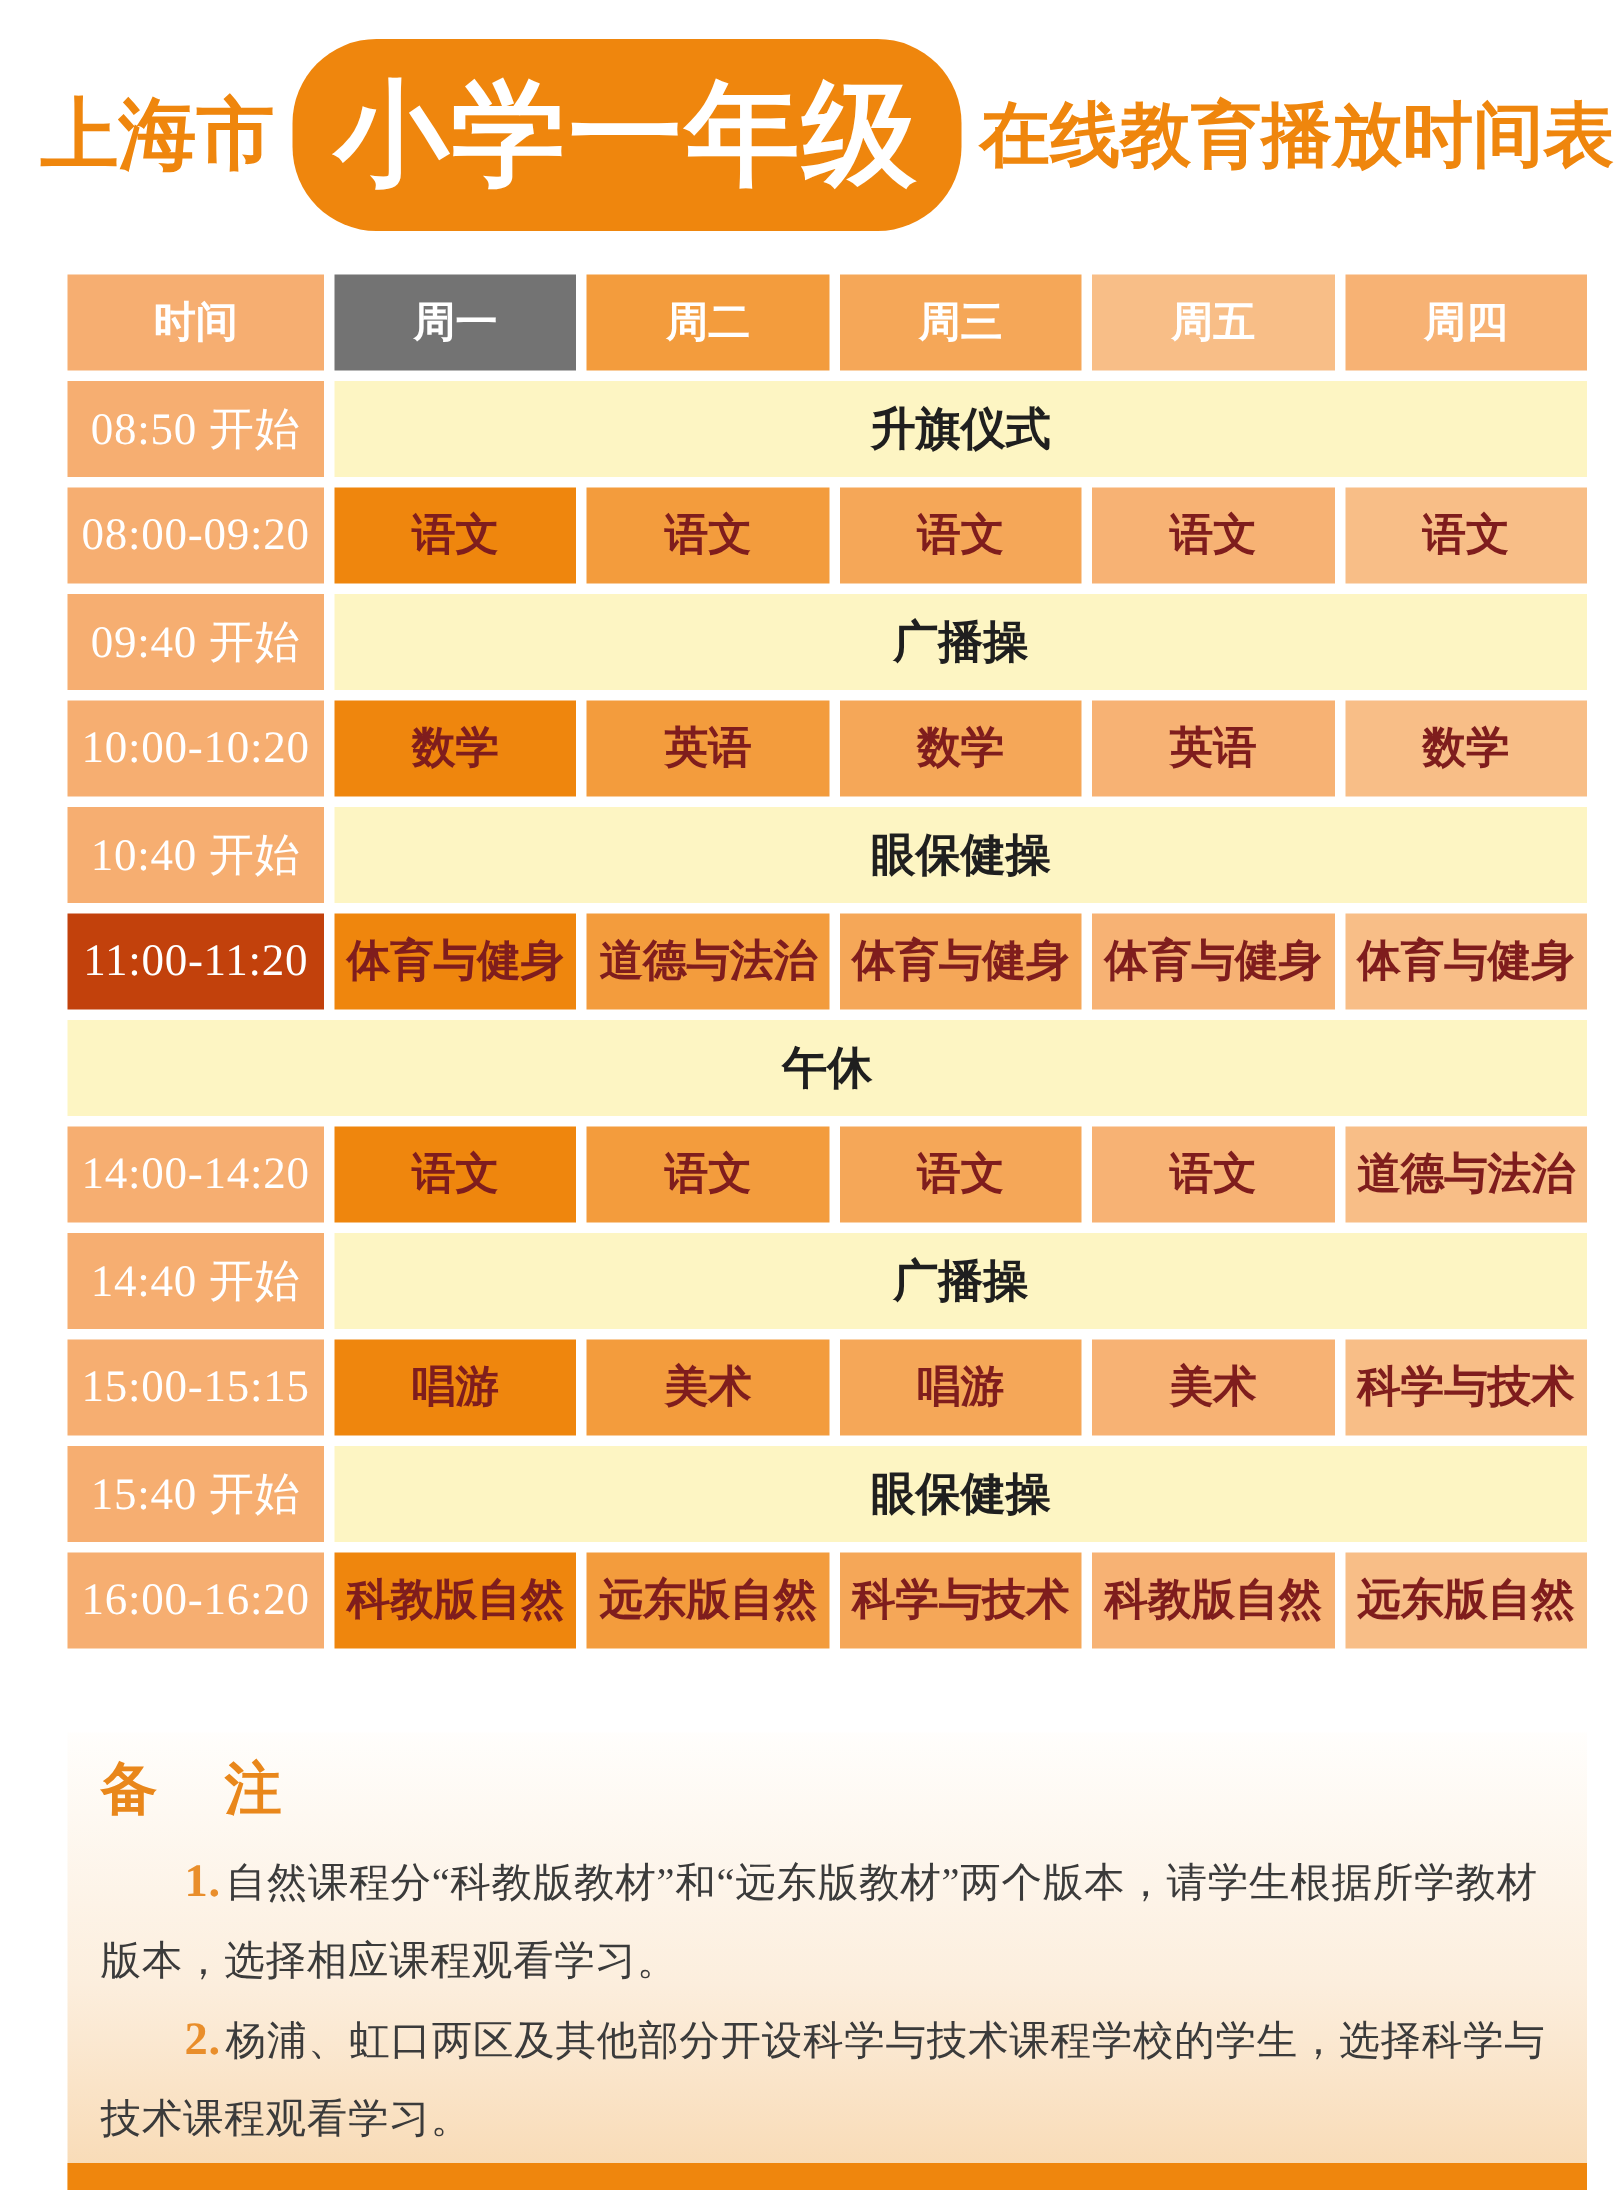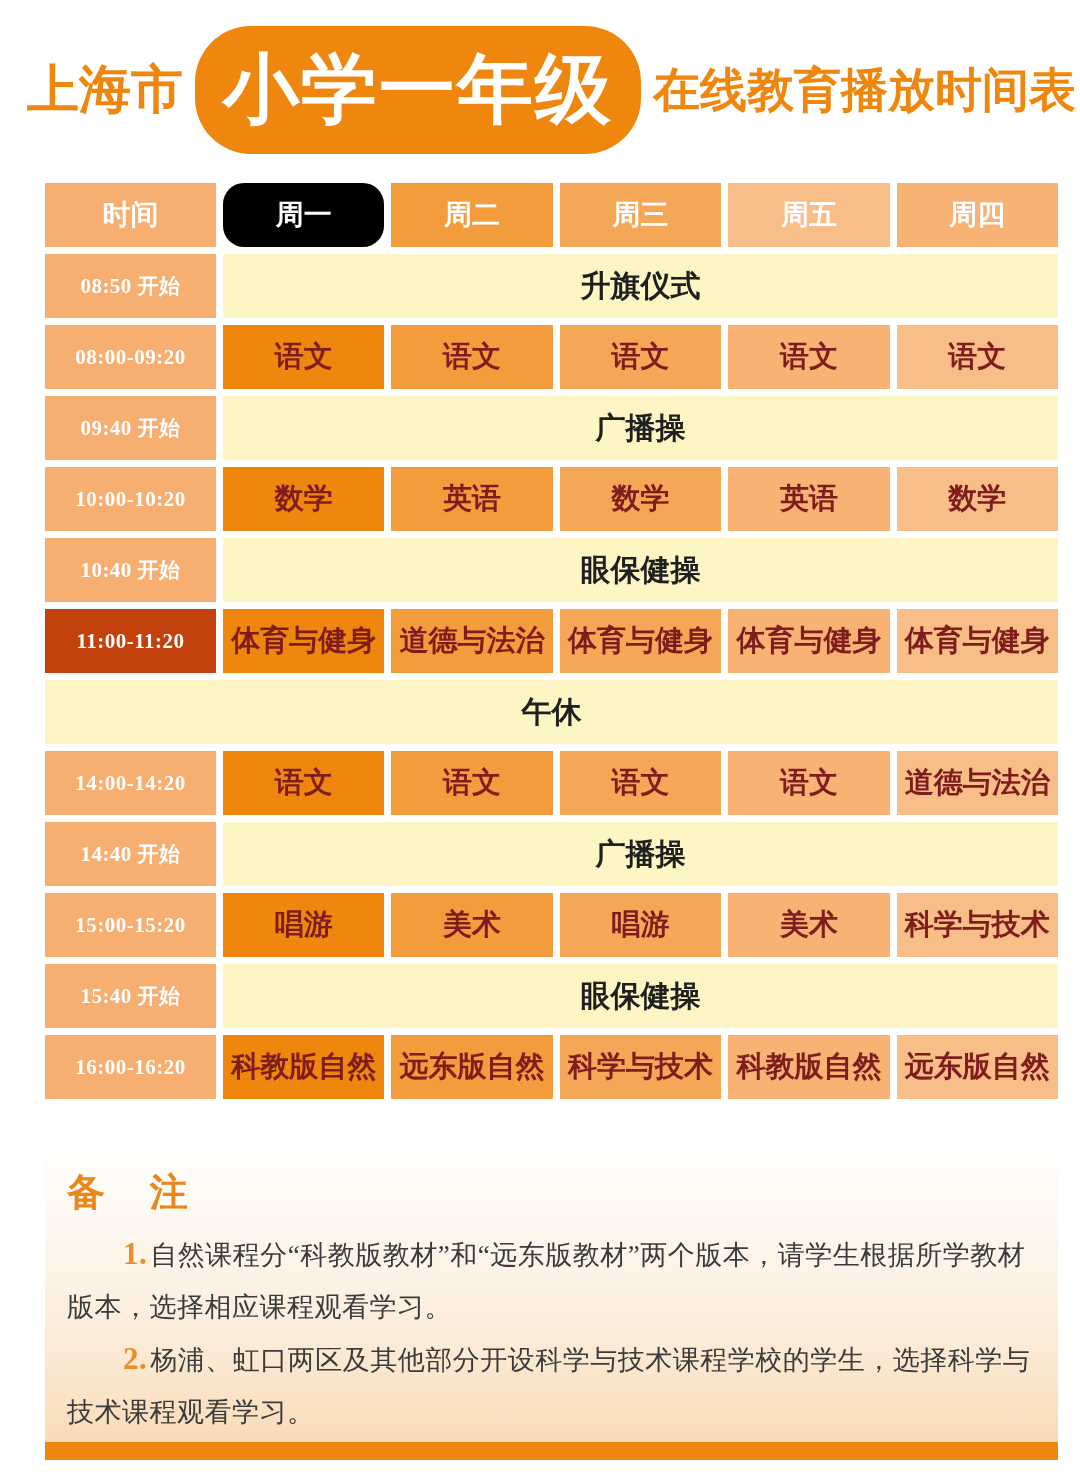--- a/index.html
+++ b/index.html
@@ -38,21 +38,21 @@
     display:grid;
     grid-template-columns:171px repeat(5, 1fr);
     gap:7px;
   }
   .cell{
     height:64px; display:flex; align-items:center; justify-content:center;
     text-align:center; white-space:nowrap;
   }
   .head-cell{ color:#ffffff; font-weight:bold; font-size:28px; }
   .time-cell{
-    color:#ffffff; font-weight:bold; font-size:21px;
+    color:#ffffff; font-weight:normal; font-size:30px;
     font-family:"Liberation Serif", serif; letter-spacing:0.5px;
   }
   .subject-cell{ color:#7f1d1d; font-weight:bold; font-size:29px; }
   .band-cell{ color:#1f1f1f; font-weight:bold; font-size:30px; }
   .span-row{ grid-column:2 / -1; }
   .full-row{ grid-column:1 / -1; }
 
   
   .notes-panel{
     margin:56px 22px 0 22px;
@@ -79,21 +79,21 @@
 <div class="page">
 
   <div class="title-row">
     <span class="title-prefix">上海市</span>
     <span class="title-badge">小学一年级</span>
     <span class="title-suffix">在线教育播放时间表</span>
   </div>
 
   <div class="timetable" id="timetable">
       <div class="cell head-cell" style="background: rgb(246, 174, 113);">时间</div>
-      <div class="cell head-cell" style="background: #000000; border-radius: 21px;">周一</div>
+      <div class="cell head-cell" style="background: #737373;">周一</div>
       <div class="cell head-cell" style="background: rgb(243, 156, 61);">周二</div>
       <div class="cell head-cell" style="background: rgb(245, 167, 88);">周三</div>
       <div class="cell head-cell" style="background: rgb(248, 190, 135);">周五</div>
       <div class="cell head-cell" style="background: rgb(247, 178, 116);">周四</div>
       <div class="cell time-cell" style="background: rgb(246, 174, 113);">08:50 开始</div>
       <div class="cell band-cell span-row" style="background: rgb(253, 245, 195);">升旗仪式</div>
       <div class="cell time-cell" style="background: rgb(246, 174, 113);">08:00-09:20</div>
       <div class="cell subject-cell" style="background: rgb(239, 134, 13);">语文</div>
       <div class="cell subject-cell" style="background: rgb(243, 156, 61);">语文</div>
       <div class="cell subject-cell" style="background: rgb(245, 167, 88);">语文</div>
@@ -117,21 +117,21 @@
       <div class="cell subject-cell" style="background: rgb(248, 190, 135);">体育与健身</div>
       <div class="cell band-cell full-row" style="background: rgb(253, 245, 195);">午休</div>
       <div class="cell time-cell" style="background: rgb(246, 174, 113);">14:00-14:20</div>
       <div class="cell subject-cell" style="background: rgb(239, 134, 13);">语文</div>
       <div class="cell subject-cell" style="background: rgb(243, 156, 61);">语文</div>
       <div class="cell subject-cell" style="background: rgb(245, 167, 88);">语文</div>
       <div class="cell subject-cell" style="background: rgb(247, 178, 116);">语文</div>
       <div class="cell subject-cell" style="background: rgb(248, 190, 135);">道德与法治</div>
       <div class="cell time-cell" style="background: rgb(246, 174, 113);">14:40 开始</div>
       <div class="cell band-cell span-row" style="background: rgb(253, 245, 195);">广播操</div>
-      <div class="cell time-cell" style="background: rgb(246, 174, 113);">15:00-15:20</div>
+      <div class="cell time-cell" style="background: rgb(246, 174, 113);">15:00-15:15</div>
       <div class="cell subject-cell" style="background: rgb(239, 134, 13);">唱游</div>
       <div class="cell subject-cell" style="background: rgb(243, 156, 61);">美术</div>
       <div class="cell subject-cell" style="background: rgb(245, 167, 88);">唱游</div>
       <div class="cell subject-cell" style="background: rgb(247, 178, 116);">美术</div>
       <div class="cell subject-cell" style="background: rgb(248, 190, 135);">科学与技术</div>
       <div class="cell time-cell" style="background: rgb(246, 174, 113);">15:40 开始</div>
       <div class="cell band-cell span-row" style="background: rgb(253, 245, 195);">眼保健操</div>
       <div class="cell time-cell" style="background: rgb(246, 174, 113);">16:00-16:20</div>
       <div class="cell subject-cell" style="background: rgb(239, 134, 13);">科教版自然</div>
       <div class="cell subject-cell" style="background: rgb(243, 156, 61);">远东版自然</div>

